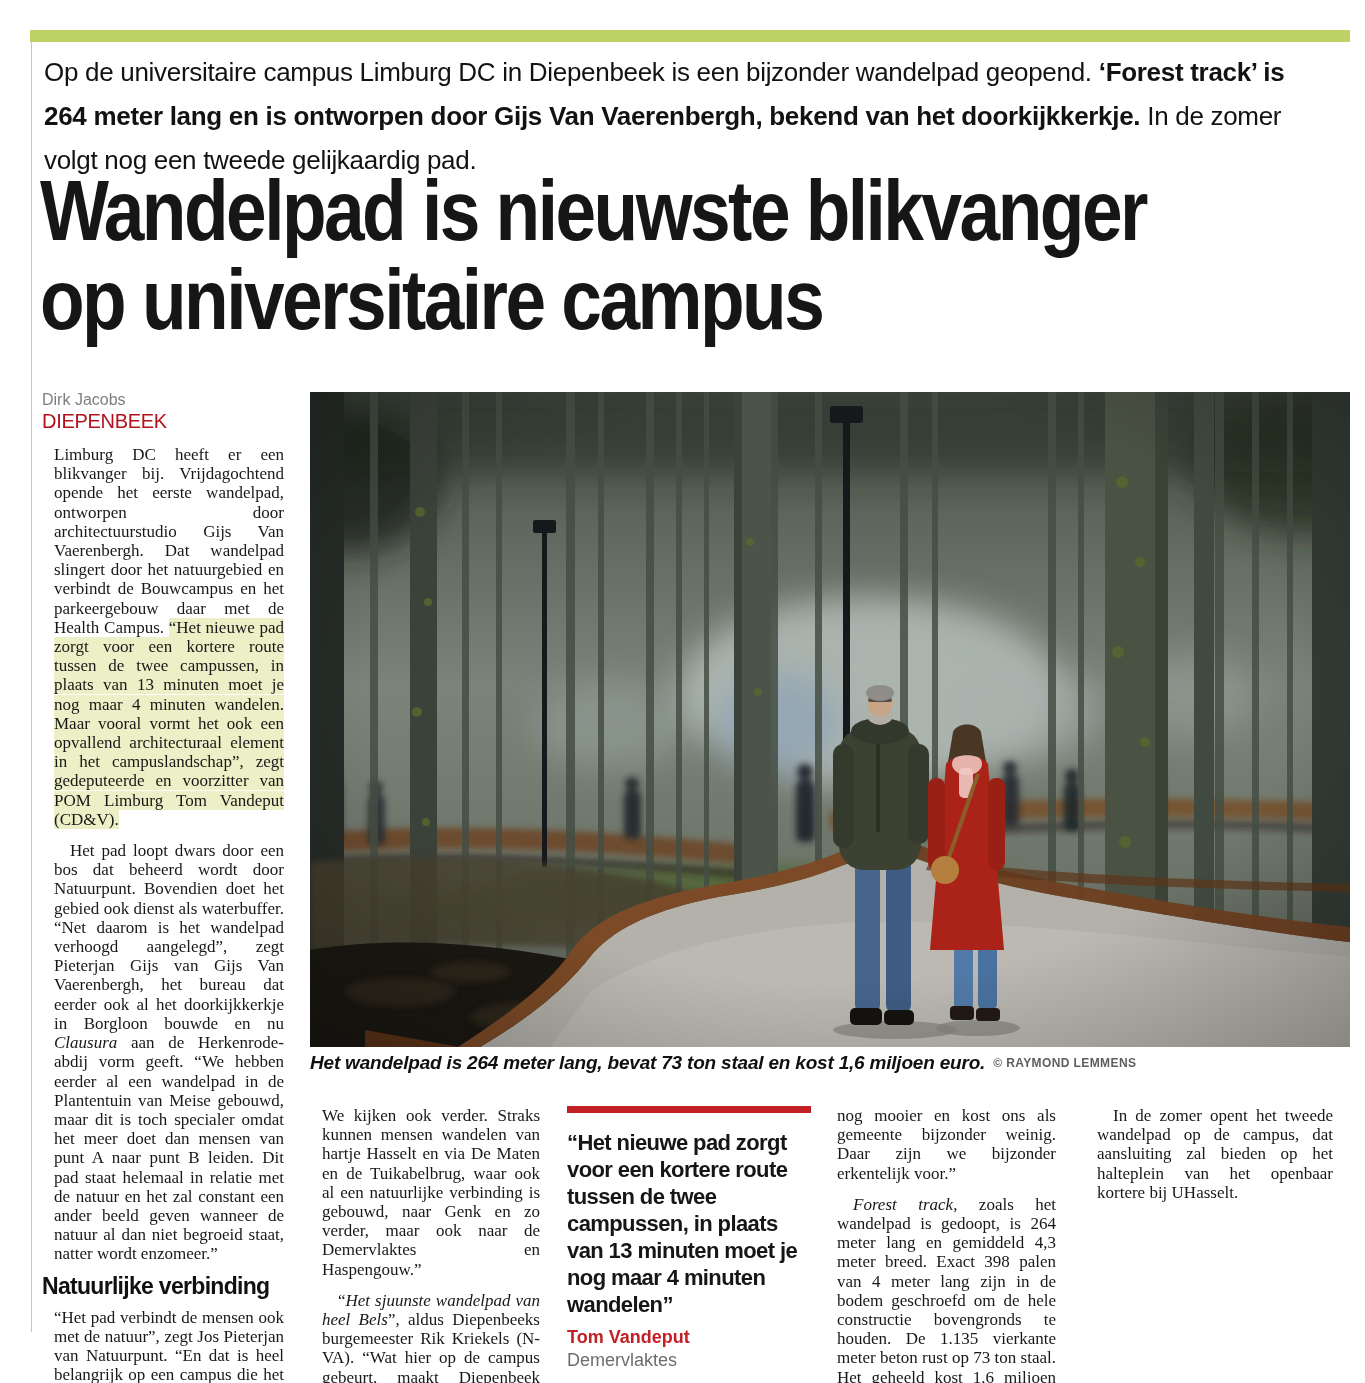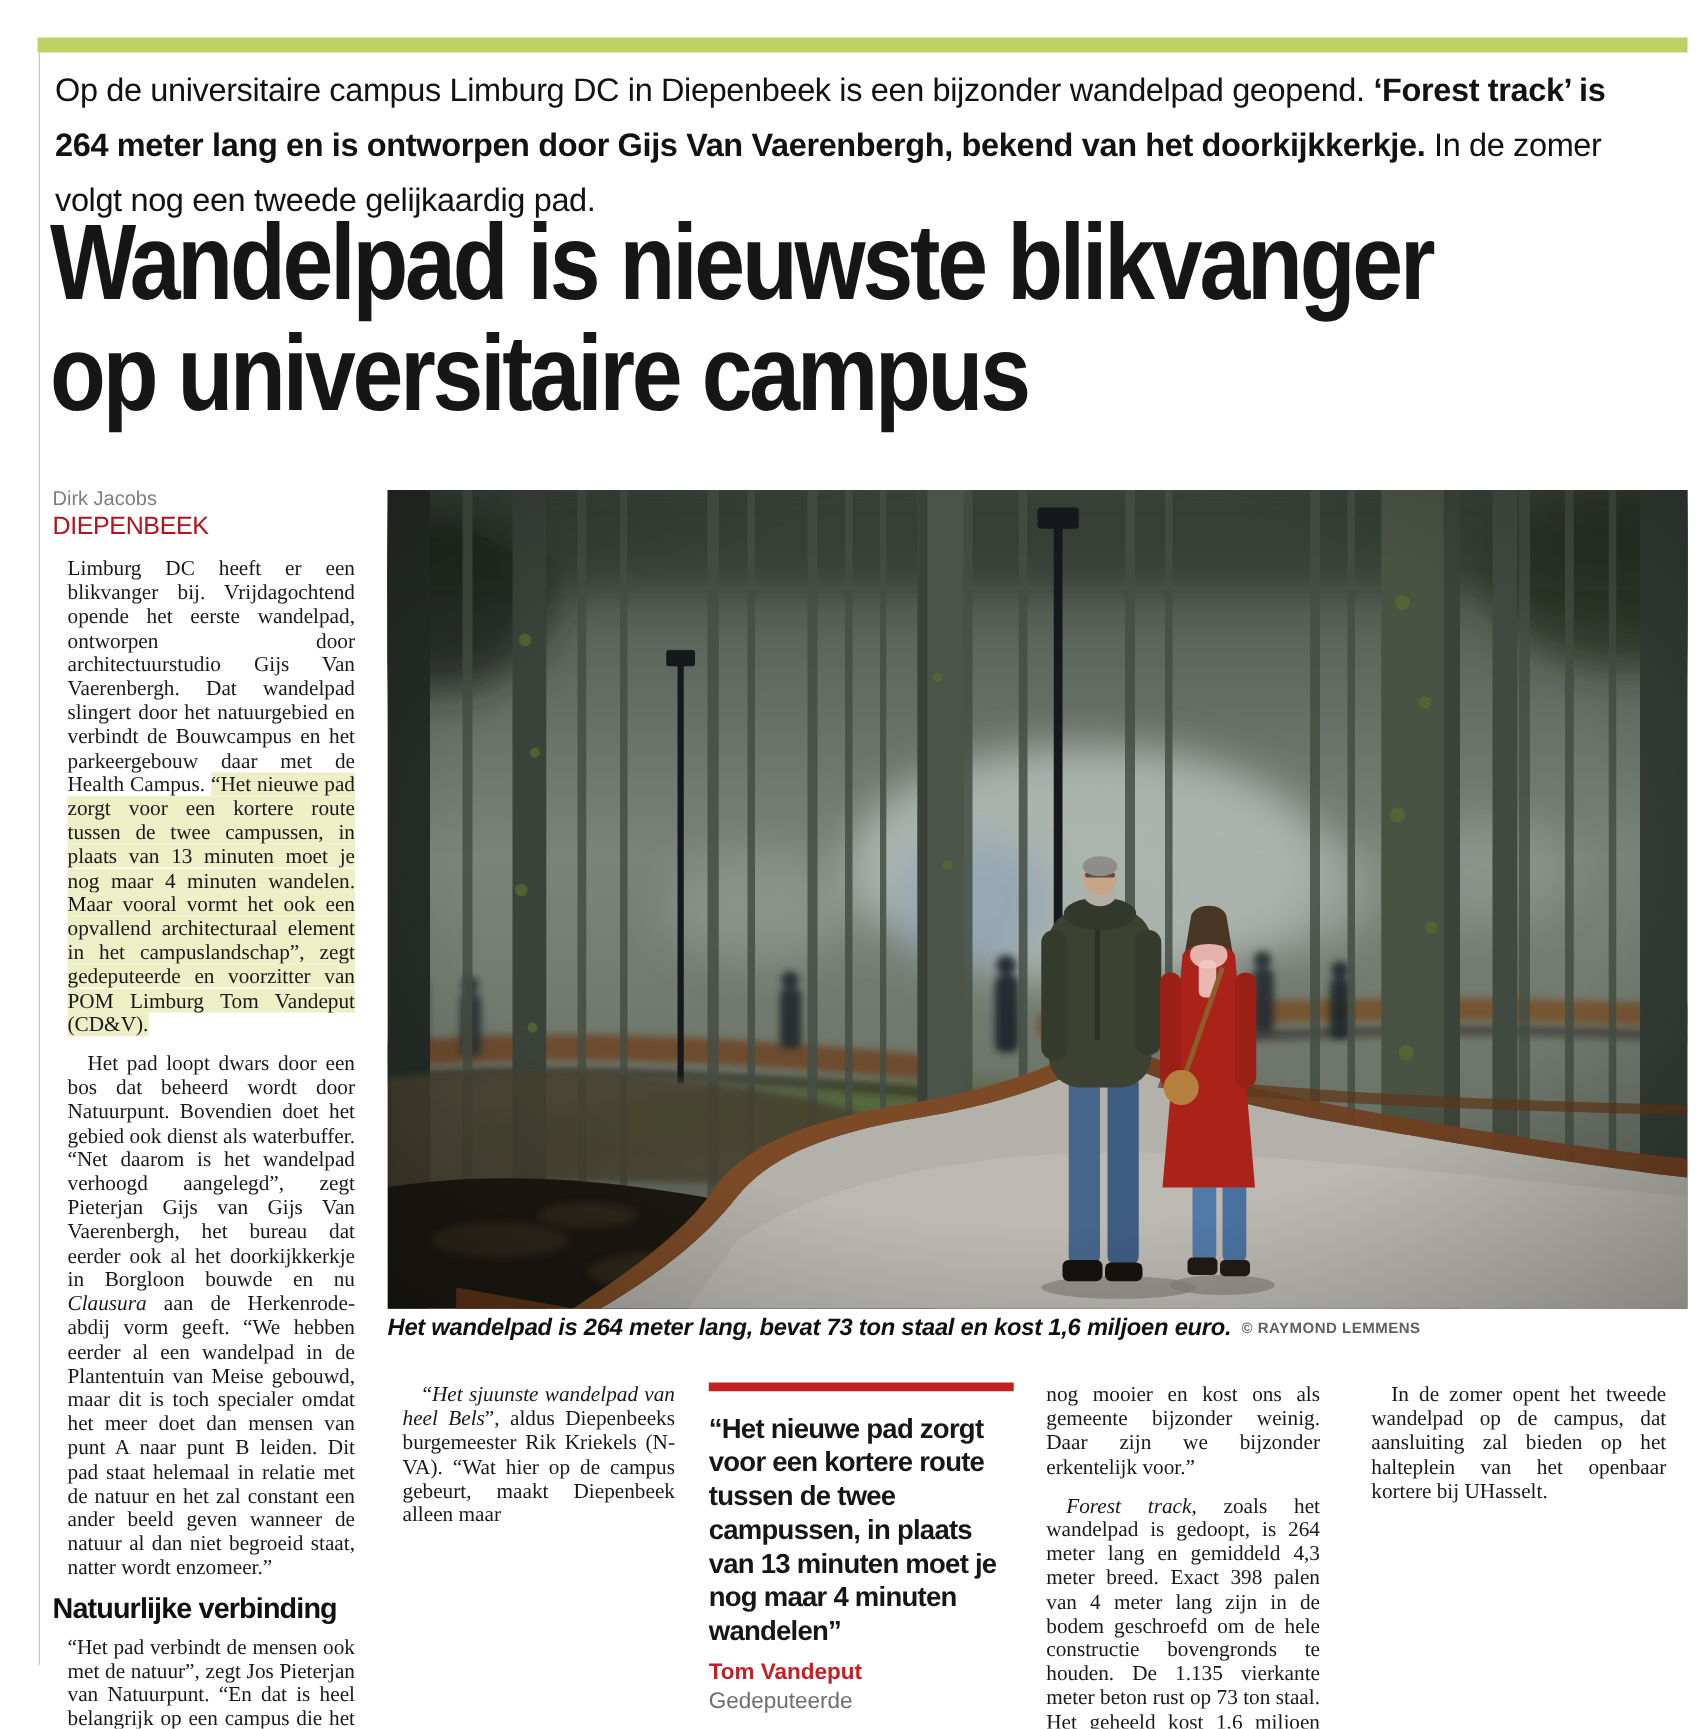--- a/index.html
+++ b/index.html
@@ -270,28 +270,29 @@
         <circle cx="635" cy="478" r="14" fill="#b5803e"></circle>
       </g>
 
       <rect width="1040" height="655" fill="url(#vig)"></rect>
     </svg>
   </figure>
 
   <div class="caption"><span class="cap-text">Het wandelpad is 264 meter lang, bevat 73 ton staal en kost 1,6 miljoen euro.</span><span class="cap-credit">© RAYMOND LEMMENS</span></div>
 
   <div class="col col2">
+    <p>We kijken ook verder. Straks kunnen mensen wandelen van hartje Hasselt en via De Maten en de Tuikabelbrug, waar ook al een natuurlijke verbinding is gebouwd, naar Genk en zo verder, maar ook naar de Demervlaktes en Haspengouw.”</p>
     <p class="indent"><span>“</span><span class="ital">Het sjuunste wandelpad van heel Bels</span><span>”, aldus Diepenbeeks burgemeester Rik Kriekels (N-VA). “Wat hier op de campus gebeurt, maakt Diepenbeek alleen maar</span></p>
   </div>
 
   <div class="pullquote">
     <div class="pq-bar"></div>
     <p class="pq-text">“Het nieuwe pad zorgt voor een kortere route tussen de twee campussen, in plaats van 13 minuten moet je nog maar 4 minuten wandelen”</p>
     <div class="pq-name">Tom Vandeput</div>
-    <div class="pq-role">Gedeputeerde</div>
+    <div class="pq-role">Demervlaktes</div>
   </div>
 
   <div class="col col3">
     <p>nog mooier en kost ons als gemeente bijzonder weinig. Daar zijn we bijzonder erkentelijk voor.”</p>
     <p class="indent"><span class="ital">Forest track</span><span>, zoals het wandelpad is gedoopt, is 264 meter lang en gemiddeld 4,3 meter breed. Exact 398 palen van 4 meter lang zijn in de bodem geschroefd om de hele constructie bovengronds te houden. De 1.135 vierkante meter beton rust op 73 ton staal. Het geheeld kost 1,6 miljoen eu-</span></p>
   </div>
 
   <div class="col col4">
     <p class="indent">In de zomer opent het tweede wandelpad op de campus, dat aansluiting zal bieden op het halteplein van het openbaar kortere bij UHasselt.</p>
   </div>

